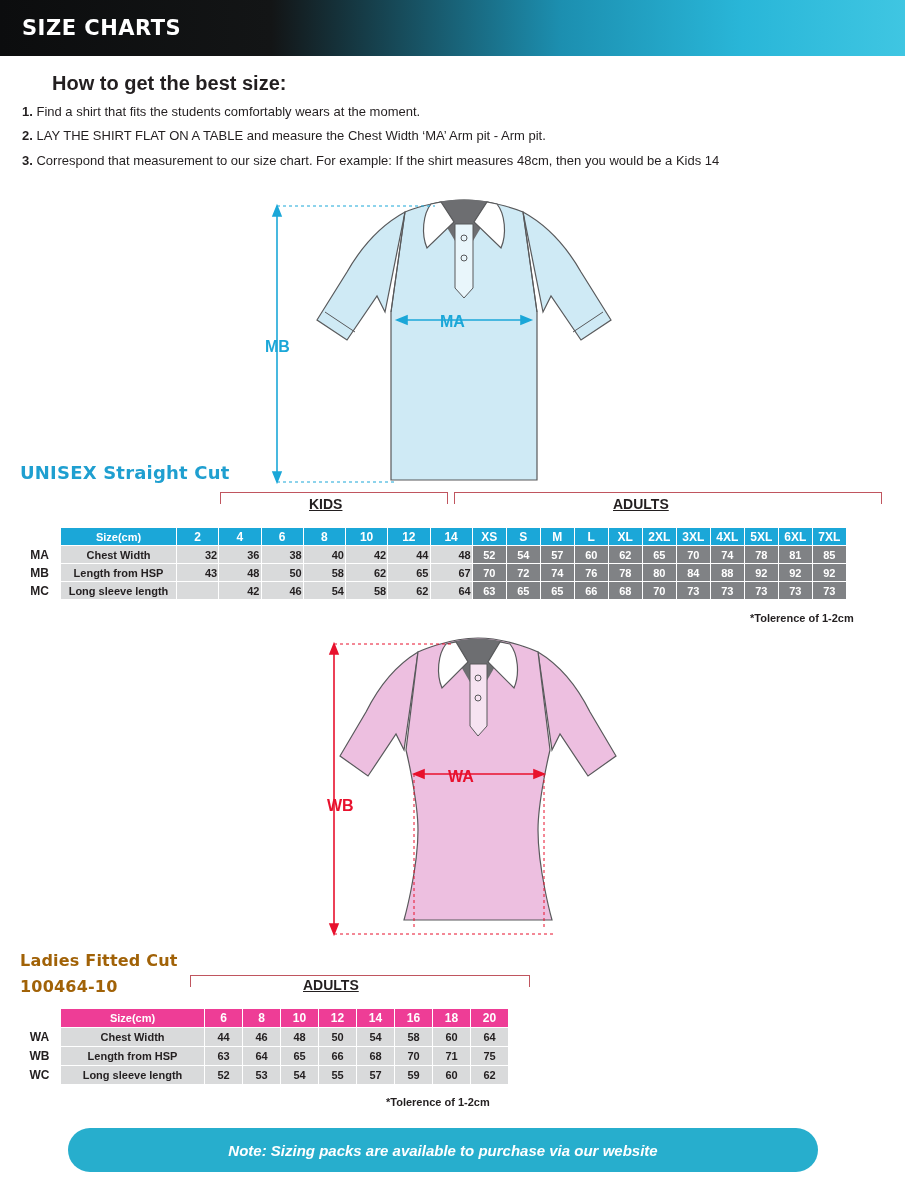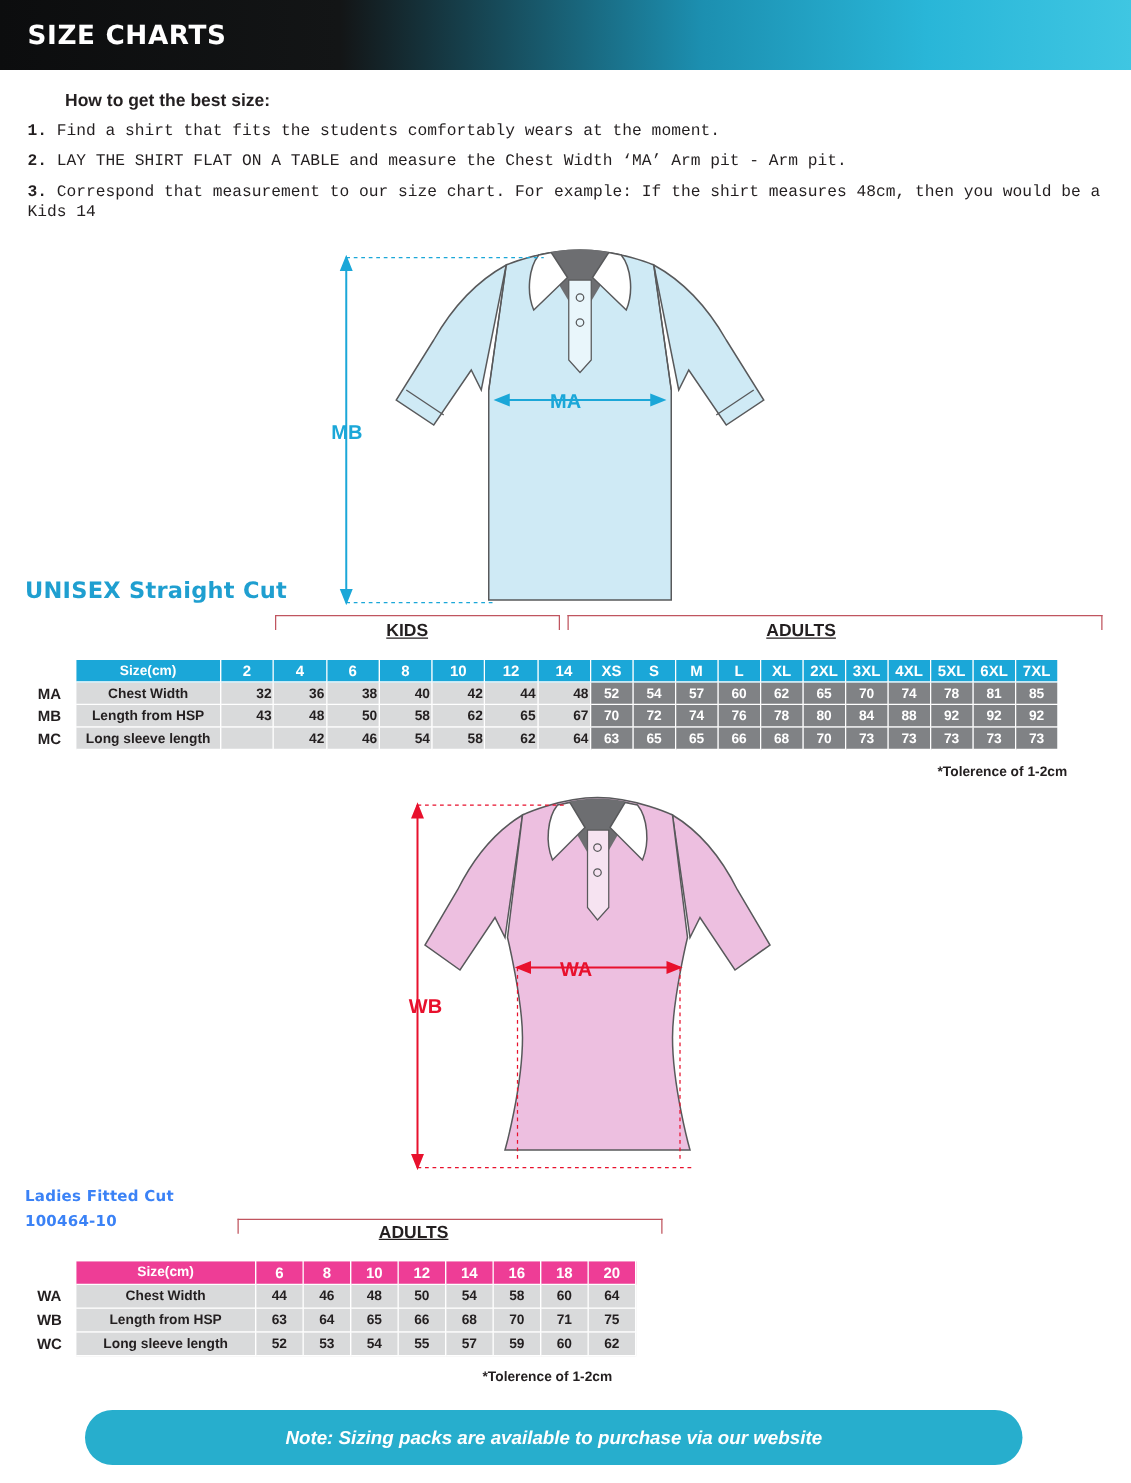--- a/index.html
+++ b/index.html
@@ -20,22 +20,22 @@
   }
   .header-title {
     position: absolute; left: 22px; top: 16px;
     font-family: "DejaVu Sans", sans-serif;
     font-weight: bold; font-size: 21px; letter-spacing: 0.5px;
     color: #ffffff;
   }
 
   
   .instructions { position: absolute; left: 22px; top: 72px; width: 860px; }
-  .instr-head { font-size: 14px; font-weight: bold; color:#231f20; margin-bottom: 9px; padding-left: 30px; }
-  .instr-line { font-size: 13px; color:#231f20; margin-bottom: 8px; line-height: 1.25; font-family: Liberation Mono, monospace; }
+  .instr-head { font-size: 20px; font-weight: bold; color:#231f20; margin-bottom: 9px; padding-left: 30px; }
+  .instr-line { font-size: 13px; color:#231f20; margin-bottom: 8px; line-height: 1.25; }
   .instr-line b { font-weight: bold; }
 
   
   .shirt-wrap-1 { position: absolute; left: 255px; top: 192px; width: 420px; height: 300px; }
   .shirt-wrap-2 { position: absolute; left: 290px; top: 630px; width: 400px; height: 330px; }
 
   .dim-label { font-weight: bold; font-family: "Liberation Sans", sans-serif; }
 
   .lbl-ma { position:absolute; left:440px; top:313px; font-size:16px; color:#1ba7d8; font-weight:bold; }
   .lbl-mb { position:absolute; left:265px; top:338px; font-size:16px; color:#1ba7d8; font-weight:bold; }
@@ -43,22 +43,22 @@
   .lbl-wb { position:absolute; left:327px; top:797px; font-size:16px; color:#e8112d; font-weight:bold; }
 
   
   .sec-title-1 {
     position:absolute; left:20px; top:458px;
     font-family:"DejaVu Sans", sans-serif; font-weight:bold; font-size:18px;
     color:#1f9fd0; line-height:1.65; letter-spacing:0.2px;
   }
   .sec-title-2 {
     position:absolute; left:20px; top:948px;
-    font-family:"DejaVu Sans", sans-serif; font-weight:bold; font-size:12px;
-    color:#3b82f6; line-height:1.65; letter-spacing:0.2px;
+    font-family:"DejaVu Sans", sans-serif; font-weight:bold; font-size:16px;
+    color:#a16207; line-height:1.65; letter-spacing:0.2px;
   }
 
   
   .bracket { position:absolute; height:12px; border:1px solid #d25b6b; border-bottom:none; }
   .bracket.blue { border-color:#c0555f; }
   .group-label {
     position:absolute; font-size:14px; font-weight:bold; color:#231f20;text-decoration:underline;
   }
 
   

